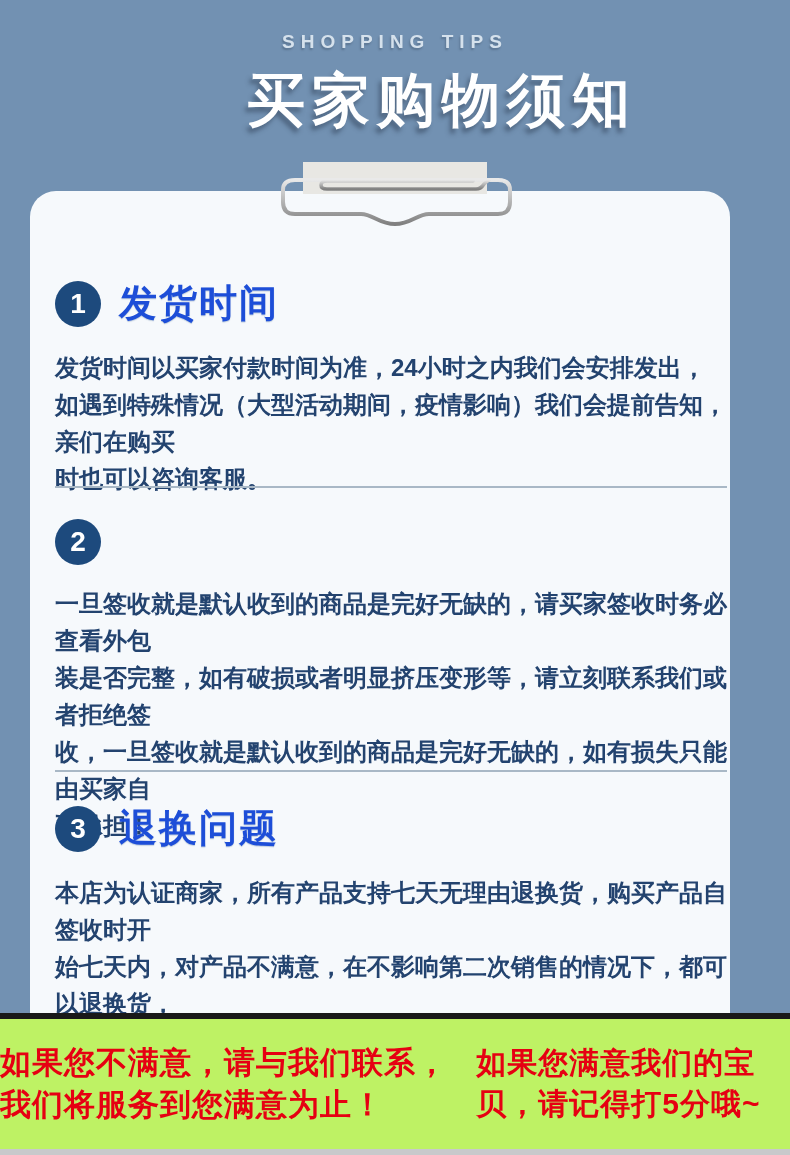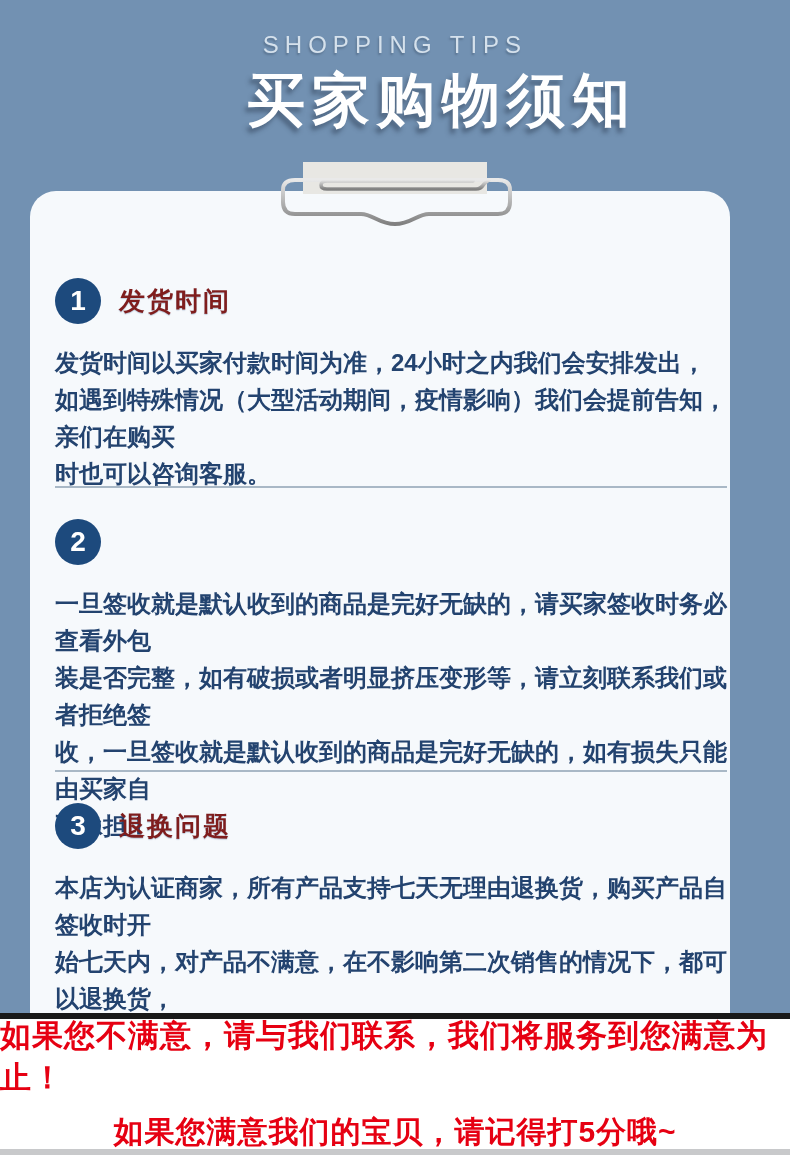--- a/index.html
+++ b/index.html
@@ -7,21 +7,21 @@
     font-family: "Liberation Sans", "DejaVu Sans", sans-serif;
     width:790px; height:1155px; overflow:hidden;
   }
   .page {
     position:relative; width:790px; height:1155px;
     background:#7291b2; overflow:hidden;
   }
   
   .tagline {
     position:absolute; top:31px; left:0; width:100%;
-    text-align:center; font-size:24px; font-weight:400;
+    text-align:center; font-size:19px; font-weight:700;
     letter-spacing:6px; color:#d5e1ec;
     text-shadow:-1px 2px 2px rgba(45,62,84,.35);
   }
   .hero-title {
     position:absolute; top:62px; left:0; width:100%;
     text-align:center; font-size:58px; font-weight:800;
     letter-spacing:7px; color:#ffffff;
     text-shadow:-3px 5px 4px rgba(45,62,84,.5);
     padding-left:47px;
   }
@@ -37,40 +37,40 @@
   }
   .section { position:absolute; left:25px; width:655px; }
   .sec-head { display:flex; align-items:center; gap:18px; }
   .badge {
     width:46px; height:46px; border-radius:50%;
     background:#1d4a7d; color:#ffffff; font-size:28px; font-weight:700;
     display:flex; align-items:center; justify-content:center;
     flex:0 0 auto;
   }
   .sec-title {
-    font-size:26px; font-weight:800; color:#7f1d1d; letter-spacing:2px;
+    font-size:38px; font-weight:800; color:#1d4ed8; letter-spacing:2px;
     text-shadow:0 1px 1px rgba(23,73,127,.25);
   }
   .sec-body {
     margin-top:20px; font-size:24px; font-weight:700; color:#23436f;
     line-height:37px; white-space:pre-line; width:680px;
   }
   .divider {
     position:absolute; left:25px; width:672px; height:2px;
     background:#a9b8c6;
   }
   
   .black-bar {
     position:absolute; left:0; top:1013px; width:790px; height:6px;
     background:#191919; z-index:2;
   }
   .banner {
     position:absolute; left:0; top:1019px; width:790px; height:130px;
-    background:#ffffff; z-index:2;
-    display:flex; flex-direction:column; align-items:center; justify-content:center;
+    background:#bef264; z-index:2;
+    display:flex; flex-direction:row; align-items:center; justify-content:center;
     gap:13px;
   }
   .banner-line1 { font-size:31px; font-weight:800; color:#e60012; letter-spacing:1px; }
   .banner-line2 { font-size:30px; font-weight:800; color:#e60012; letter-spacing:1px; }
   .bottom-strip {
     position:absolute; left:0; top:1149px; width:790px; height:6px;
     background:#c8c9cb; z-index:2;
   }
 </style>
 </head>

